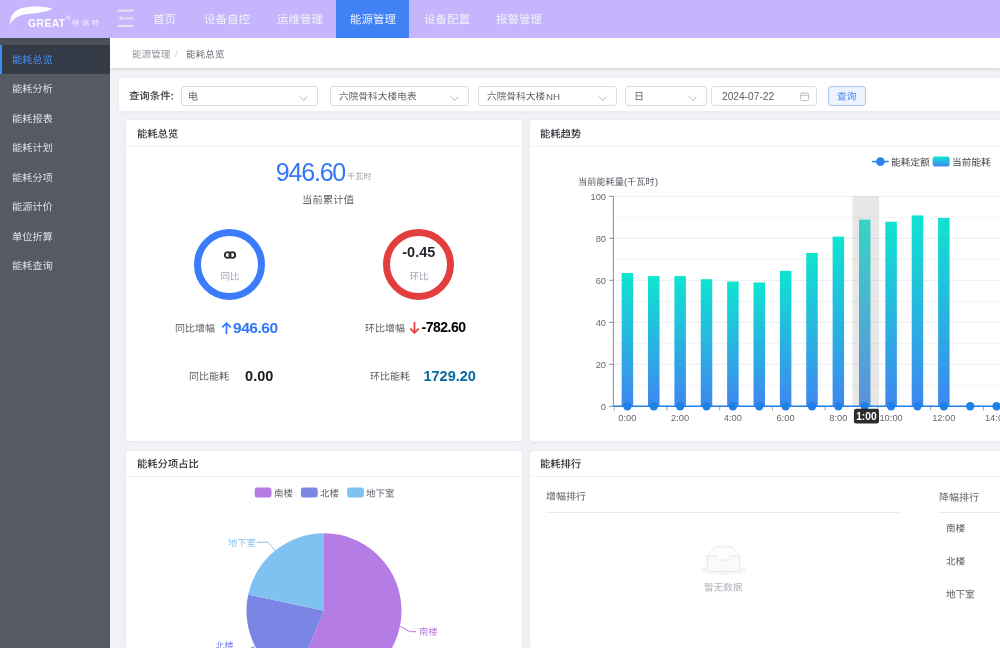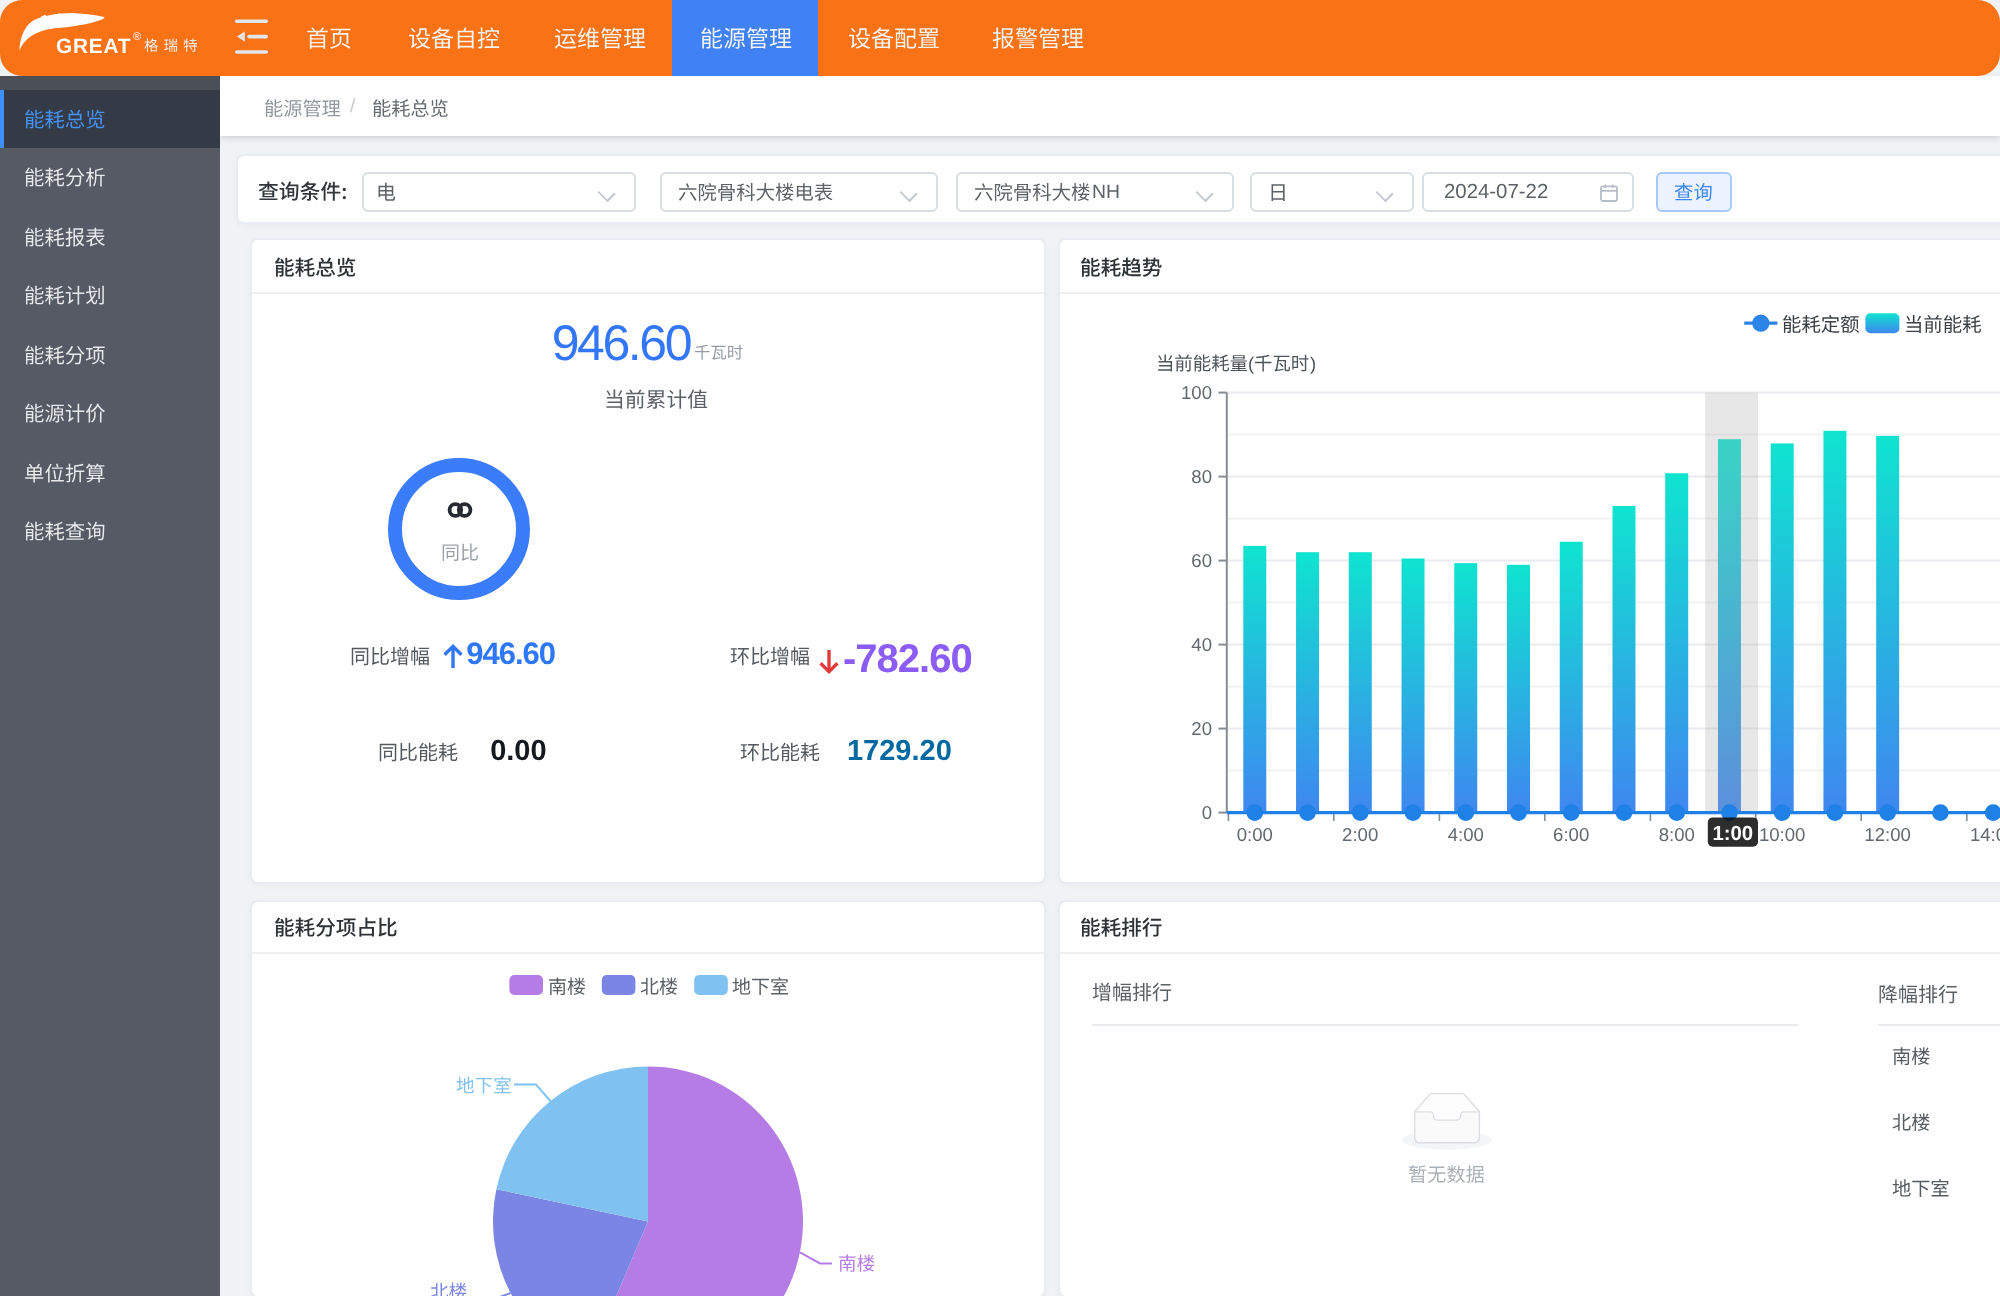--- a/index.html
+++ b/index.html
@@ -97,21 +97,21 @@
       <path id="m27604" d="M120 -80C145 -60 186 -41 458 51C453 74 451 118 452 148L220 74V446H459V540H220V832H119V85C119 40 93 14 74 1C89 -17 112 -56 120 -80ZM525 837V102C525 -24 555 -59 660 -59C680 -59 783 -59 805 -59C914 -59 937 14 947 217C921 223 880 243 856 261C849 79 843 33 796 33C774 33 691 33 673 33C631 33 624 42 624 99V365C733 431 850 512 941 590L863 675C803 611 713 532 624 469V837Z"></path>
       <path id="m32791" d="M208 845V740H57V659H208V576H76V495H208V408H43V326H184C144 248 84 166 29 118C42 96 63 58 71 32C119 76 168 146 208 220V-83H296V225C330 180 367 128 385 97L445 171C426 195 353 281 310 326H446V408H296V495H407V576H296V659H425V740H296V845ZM828 841C743 782 587 726 446 687C458 669 472 637 477 616C524 628 573 642 621 657V526L462 501L476 416L621 439V303L442 276L455 190L621 216V63C621 -41 646 -70 737 -70C755 -70 840 -70 859 -70C940 -70 963 -24 972 116C947 123 911 138 891 154C886 38 881 11 851 11C834 11 765 11 751 11C718 11 713 18 713 62V230L966 269L954 353L713 317V454L928 488L914 572L713 540V689C785 715 852 745 907 778Z"></path>
       <path id="m33021" d="M369 407V335H184V407ZM96 486V-83H184V114H369V19C369 7 365 3 353 3C339 2 298 2 255 4C268 -20 282 -57 287 -82C348 -82 393 -80 423 -66C454 -52 462 -27 462 18V486ZM184 263H369V187H184ZM853 774C800 745 720 711 642 683V842H549V523C549 429 575 401 681 401C702 401 815 401 838 401C923 401 949 435 960 560C934 566 895 580 877 595C872 501 865 485 829 485C804 485 711 485 692 485C649 485 642 490 642 524V607C735 634 837 668 915 705ZM863 327C810 292 726 255 643 225V375H550V47C550 -48 577 -76 683 -76C705 -76 820 -76 843 -76C932 -76 958 -39 969 99C943 105 905 119 885 134C881 26 874 7 835 7C809 7 714 7 695 7C652 7 643 13 643 47V147C741 176 848 213 926 257ZM85 546C108 555 145 561 405 581C414 562 421 545 426 529L510 565C491 626 437 716 387 784L308 753C329 722 351 687 370 652L182 640C224 692 267 756 299 819L199 847C169 771 117 695 101 675C84 653 69 639 53 635C64 610 80 565 85 546Z"></path>
       <path id="m34892" d="M440 785V695H930V785ZM261 845C211 773 115 683 31 628C48 610 73 572 85 551C178 617 283 716 352 807ZM397 509V419H716V32C716 17 709 12 690 12C672 11 605 11 540 13C554 -14 566 -54 570 -81C664 -81 724 -80 762 -66C800 -51 812 -24 812 31V419H958V509ZM301 629C233 515 123 399 21 326C40 307 73 265 86 245C119 271 152 302 186 336V-86H281V442C322 491 359 544 390 595Z"></path>
       <path id="m35272" d="M652 619C696 572 745 506 766 462L851 499C828 542 780 605 733 650ZM108 788V501H200V788ZM319 833V469H411V833ZM185 441V121H280V358H729V130H828V441ZM578 846C552 733 506 618 447 545C469 534 509 510 527 497C560 542 591 600 617 665H939V749H647C655 775 663 801 669 827ZM446 317V238C446 165 418 60 61 -10C84 -29 111 -64 123 -85C383 -25 485 57 523 136V37C523 -46 551 -70 659 -70C682 -70 799 -70 822 -70C907 -70 933 -41 943 74C919 79 881 92 861 106C857 21 850 9 814 9C786 9 691 9 670 9C626 9 618 13 618 38V183H539C543 201 544 219 544 236V317Z"></path>
       <path id="m35810" d="M101 770C149 722 211 654 239 611L308 673C279 715 214 779 165 824ZM39 533V442H170V117C170 72 141 40 121 27C137 9 160 -31 168 -54C184 -32 214 -7 389 126C379 144 364 181 357 206L262 136V533ZM498 844C457 721 386 597 304 519C327 504 367 473 385 455L420 496V59H506V118H742V524H441C461 551 480 581 498 612H850C838 214 823 60 793 26C782 13 772 9 753 9C729 9 677 9 619 14C635 -12 647 -52 648 -77C703 -80 759 -81 793 -76C829 -72 853 -62 877 -28C916 22 930 183 943 651C944 664 944 698 944 698H544C563 737 580 778 595 819ZM658 284V195H506V284ZM658 358H506V447H658Z"></path>
       <path id="m36235" d="M619 675H777C757 635 734 589 713 548H538C570 588 597 631 619 675ZM528 375V294H816V202H490V118H909V548H810C840 610 871 678 895 736L834 757L820 752H655L679 815L589 829C562 746 512 643 435 563C456 553 488 527 503 508L513 519V464H816V375ZM98 379C96 211 87 61 25 -32C45 -44 82 -73 96 -87C130 -33 151 34 164 112C251 -30 391 -57 594 -57H937C942 -29 958 14 973 35C904 32 651 32 594 32C492 32 407 38 338 66V238H467V320H338V440H471V528H321V630H448V716H321V844H231V716H83V630H231V528H49V440H249V125C221 153 197 190 178 239C181 282 183 328 184 375Z"></path>
       <path id="m39033" d="M610 493V285C610 183 580 60 310 -11C330 -29 358 -64 370 -84C652 4 705 150 705 284V493ZM688 83C763 35 859 -35 905 -82L968 -16C919 29 821 96 747 141ZM25 195 48 96C143 128 266 170 383 211L371 291L257 259V641H366V731H42V641H163V232ZM414 625V153H507V541H805V156H901V625H666C680 653 695 685 710 717H960V802H382V717H599C590 686 579 653 568 625Z"></path>
     </defs>
   </svg>
-<div class="abs" style="left:0;top:0;width:1000px;height:38px;background:#f97316;z-index:5;border-radius:11px;">
+<div class="abs" style="left:0;top:0;width:1000px;height:38px;background:#c4b5fd;z-index:5;">
     <svg class="abs" style="left:0;top:0;" width="110" height="38" viewBox="0 0 110 38">
 <path d="M9.6,25.4 C10.1,17.8 12.6,11.4 18.8,9.2 C27.8,5.9 41.0,5.9 51.6,8.4 C52.6,8.6 52.3,9.2 51.0,9.7 C43.0,12.6 34.6,13.4 27.6,14.1 C18.2,15.1 12.2,19.0 9.6,25.4 Z" fill="#fdfdfd"></path>
 <path d="M20,8.6 l2.5,-1.2 1.2,1.0 -2.2,1.0 Z M27,7.4 l3,-0.8 1,1.0 -2.6,0.7 Z M34,6.9 l3,-0.4 0.8,1.0 -2.8,0.4 Z" fill="#fdfdfd"></path>
 <text x="28" y="26.5" font-family="Liberation Sans" font-size="10.4" font-weight="bold" fill="#fdfdfd" letter-spacing="0.4">GREAT</text>
 <text x="66.5" y="20" font-family="Liberation Sans" font-size="5.5" fill="#fdfdfd">®</text>
 </svg>
     <div class="abs" style="left:72px;top:18.1px;">
       <svg style="display:block;" width="27" height="9" viewBox="0 0 27 9" fill="#f2f3f5">
         <use href="#r26684" transform="translate(0.0,7.3) scale(0.00720,-0.00720)"></use>
         <use href="#r29790" transform="translate(9.8,7.3) scale(0.00720,-0.00720)"></use>
@@ -372,20 +372,29 @@
           <circle cx="8.8" cy="4.5" r="2.9"></circle>
         </g>
       </svg>
       <div style="position:absolute;left:50%;top:40.2px;transform:translate(-50%,-50%);">
         <svg style="display:block;" width="19" height="12" viewBox="0 0 19 12" fill="#9aa0a8">
           <use href="#r21516" transform="translate(0.0,9.7) scale(0.00950,-0.00950)"></use>
           <use href="#r27604" transform="translate(9.5,9.7) scale(0.00950,-0.00950)"></use>
         </svg>
       </div>
     </div>
+    <div class="abs" style="left:257.0px;top:108.8px;width:71px;height:71px;border:7px solid #e23e3e;border-radius:50%;">
+      <div style="position:absolute;left:50%;top:16.3px;transform:translate(-50%,-50%);font-size:14.5px;font-weight:bold;color:#23272d;white-space:nowrap;">-0.45</div>
+      <div style="position:absolute;left:50%;top:40.2px;transform:translate(-50%,-50%);">
+        <svg style="display:block;" width="19" height="12" viewBox="0 0 19 12" fill="#9aa0a8">
+          <use href="#r29615" transform="translate(0.0,9.7) scale(0.00950,-0.00950)"></use>
+          <use href="#r27604" transform="translate(9.5,9.7) scale(0.00950,-0.00950)"></use>
+        </svg>
+      </div>
+    </div>
     <div class="abs" style="right:306.5px;top:201.6px;">
       <svg style="display:block;" width="40" height="12" viewBox="0 0 40 12" fill="#54585f">
         <use href="#r21516" transform="translate(0.0,9.8) scale(0.01000,-0.01000)"></use>
         <use href="#r27604" transform="translate(10.0,9.8) scale(0.01000,-0.01000)"></use>
         <use href="#r22686" transform="translate(20.0,9.8) scale(0.01000,-0.01000)"></use>
         <use href="#r24133" transform="translate(30.0,9.8) scale(0.01000,-0.01000)"></use>
       </svg>
     </div>
     <div class="abs" style="left:94.8px;top:199.0px;display:flex;align-items:center;">
       <svg width="11" height="13" viewBox="0 0 11 13" style="margin:0 1px 0 0;">
@@ -404,21 +413,21 @@
         <use href="#r24133" transform="translate(30.0,9.8) scale(0.01000,-0.01000)"></use>
       </svg>
     </div>
     <div class="abs" style="left:283.2px;top:199.0px;display:flex;align-items:center;">
       <svg width="11" height="13" viewBox="0 0 11 13" style="margin:0 1px 0 0;">
         <g stroke="#e23b3b" stroke-width="1.7" fill="none">
           <path d="M5.5,1 L5.5,11.4"></path>
           <path d="M1.3,7.6 L5.5,11.8 L9.7,7.6"></path>
         </g>
       </svg>
-      <span style="font-size:20px;font-weight:bold;letter-spacing:-0.5px;color:#8b5cf6;">-782.60</span>
+      <span style="font-size:14px;font-weight:bold;letter-spacing:-0.5px;color:#000000;">-782.60</span>
     </div>
     <div class="abs" style="right:292.6px;top:250.1px;">
       <svg style="display:block;" width="40" height="12" viewBox="0 0 40 12" fill="#54585f">
         <use href="#r21516" transform="translate(0.0,9.8) scale(0.01000,-0.01000)"></use>
         <use href="#r27604" transform="translate(10.0,9.8) scale(0.01000,-0.01000)"></use>
         <use href="#r33021" transform="translate(20.0,9.8) scale(0.01000,-0.01000)"></use>
         <use href="#r32791" transform="translate(30.0,9.8) scale(0.01000,-0.01000)"></use>
       </svg>
     </div>
     <div class="abs" style="left:118.8px;top:247.9px;font-size:14.5px;font-weight:bold;color:#15181d;">0.00</div>

